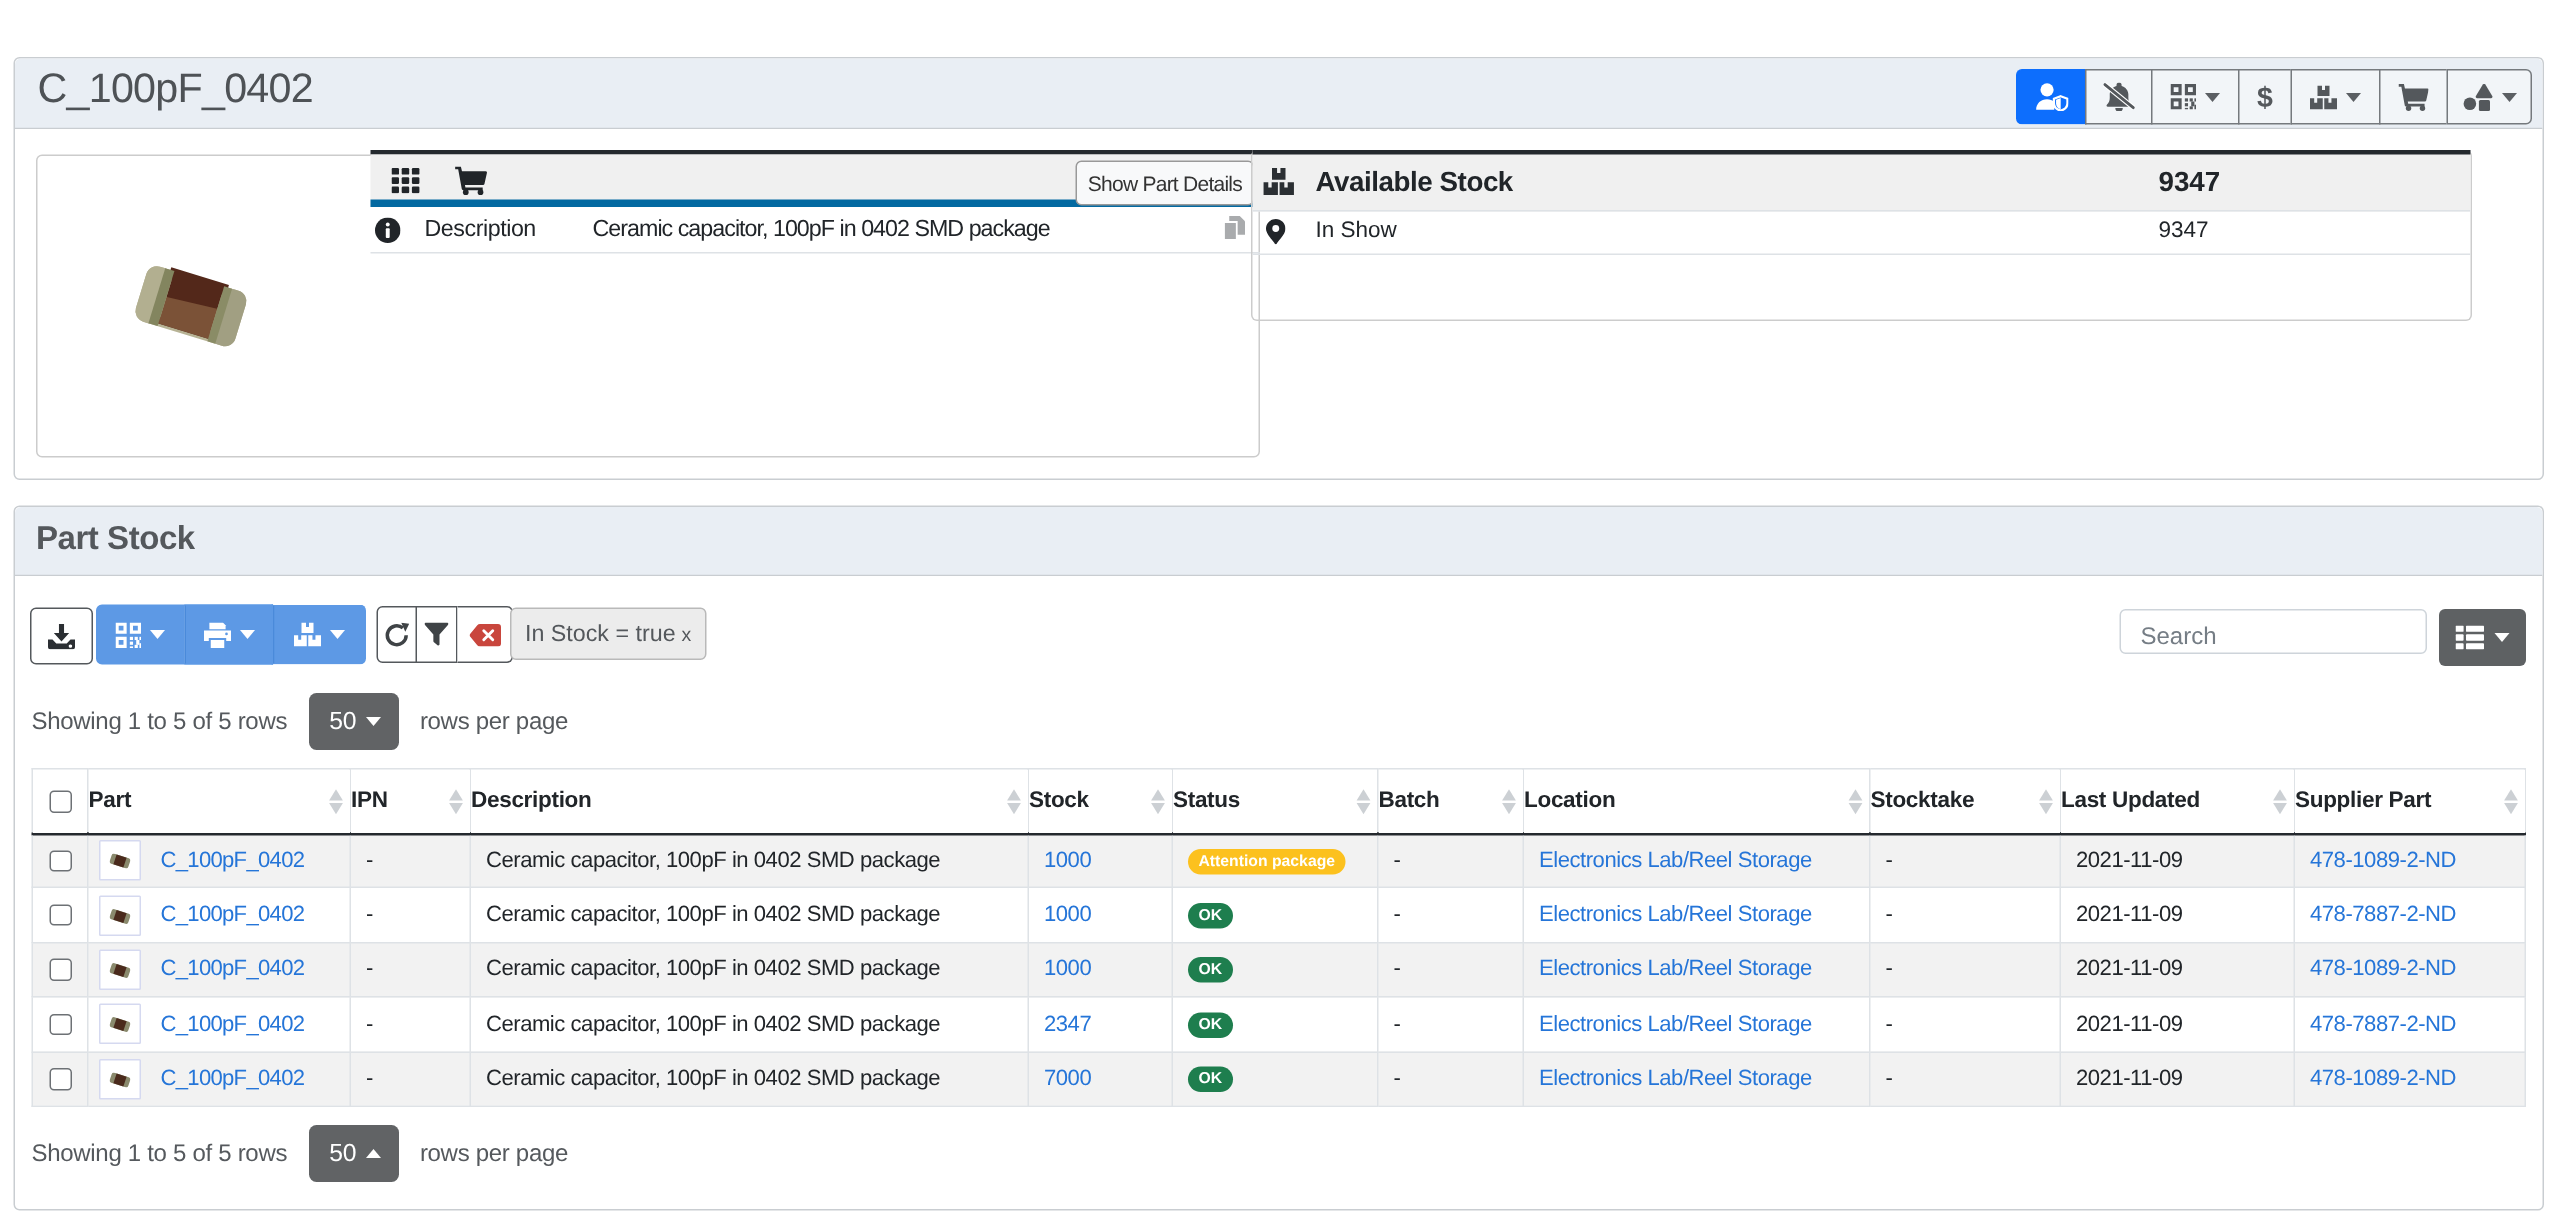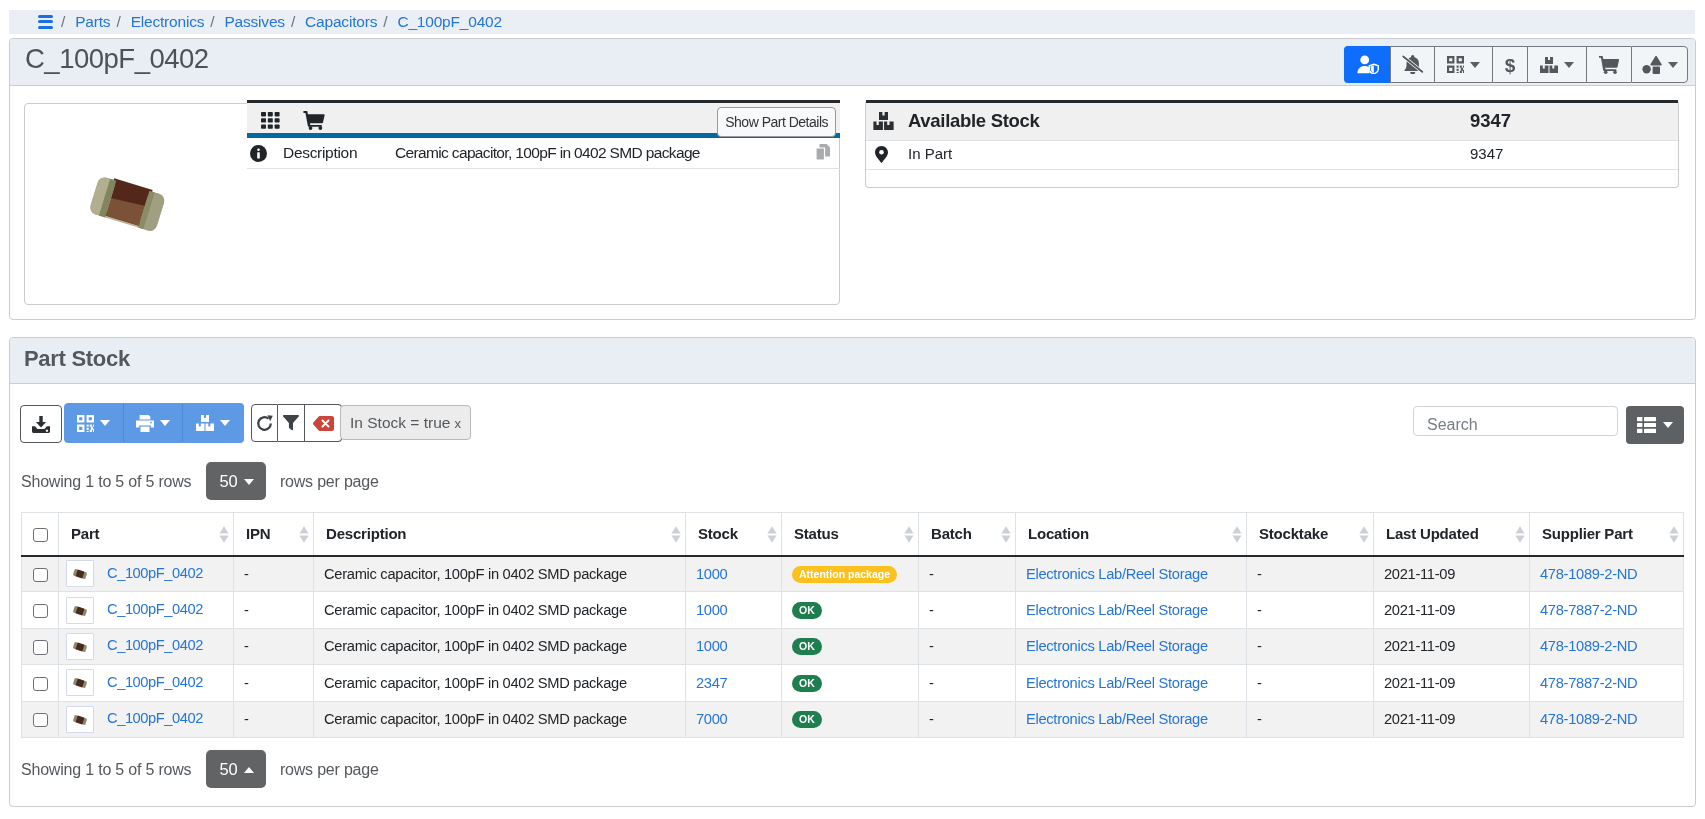--- a/index.html
+++ b/index.html
@@ -38,68 +38,54 @@
 .car.w { border-top-color:#fff; }
 
 
 .dcard { position:absolute; left:14px; top:17px; width:816px; height:202px; border:1px solid #ccc; border-radius:4px; background:#fff; }
 .dtable { position:absolute; left:222px; top:-4px; right:-1px; border-top:3px solid #24292e; }
 .dthead { height:35px; background:#f0f0f0; border-bottom:5px solid #0369a1; position:relative; }
 .dtrow { height:31px; border-bottom:1px solid #dee2e6; position:relative; font-size:15.5px; letter-spacing:-0.3px; }
 .spd-btn { position:absolute; right:4px; top:4px; height:30px; line-height:28px; padding:0 7px; background:#f8f9fa; border:1px solid #999; border-radius:4px; font-size:14px; color:#333; letter-spacing:-0.5px; }
 
 
-.scard { position:absolute; left:855px; top:14px; width:814px; height:88px; border:1px solid #ccc; border-radius:4px; border-top:none; }
+.scard { position:absolute; left:824px; top:14px; width:814px; height:114px; border:1px solid #ccc; border-radius:4px; border-top:none; }
 .sthead { height:41px; background:#f0f0f0; border-top:3px solid #24292e; border-bottom:1px solid #dee2e6; position:relative; }
 .strow { height:29px; border-bottom:1px solid #dee2e6; position:relative; font-size:15px; }
 
 
 .tbtn { position:absolute; display:flex; align-items:center; justify-content:center; gap:6px; border-radius:4px; }
 .blue { background:#5d99e5; border:1px solid #5d99e5; }
 .whitebtn { background:#fff; border:1px solid #54585c; }
 .tagfilter { position:absolute; left:330px; top:21px; height:35px; line-height:33px; background:#ececec; border:1px solid #b9b9b9; border-radius:4px; font-size:15.5px; color:#54585c; padding:0 9px; }
 .searchbox { position:absolute; left:1403px; top:22px; width:205px; height:30px; border:1px solid #ced4da; border-radius:4px; background:#fff; font-size:16px; color:#757d85; line-height:36px; padding-left:13px; }
 .colbtn { position:absolute; left:1616px; top:22px; width:58px; height:38px; background:#5e6163; border-radius:4px; display:flex; align-items:center; justify-content:center; gap:7px; }
 
 .showline { position:absolute; font-size:16px; color:#55595d; letter-spacing:-0.2px; }
 .fifty { display:inline-block; width:60px; height:38px; background:#616365; color:#fff; border-radius:5px; text-align:center; line-height:38px; font-size:16.5px; position:relative; top:0; }
 
 
 .stocktable { position:absolute; left:11px; top:128px; border-collapse:collapse; table-layout:fixed; width:1662px; }
-.stocktable th { border:1px solid #dee2e6; font-size:15px; letter-spacing:-0.2px; text-align:left; padding-left:12px; position:relative; height:43px; background:#fff; }
+.stocktable th { border:1px solid #dee2e6; font-size:15px; letter-spacing:-0.2px; text-align:left; position:relative; height:43px; background:#fff; }
 .stocktable thead tr { border-bottom:2px solid #24292e; }
 .stocktable td { border:1px solid #dee2e6; font-size:14.7px; letter-spacing:-0.3px; padding-left:10px; height:36.4px; }
 .stocktable tr.odd td { background:#f2f2f2; }
 .sort { position:absolute; right:4px; top:13px; }
 .badge { display:inline-block; border-radius:9px; color:#fff; font-size:10.5px; font-weight:bold; padding:0 7px; height:17px; line-height:17px; letter-spacing:0; }
 .badge.warn { background:#fcc11e; }
 .badge.ok { background:#1e7e4e; }
 .cbx { display:inline-block; width:14.5px; height:14.5px; border:1px solid #6d7175; border-radius:3px; background:#fff; vertical-align:middle; }
 .thumb { display:inline-block; width:28px; height:27px; border:1px solid #d5d9f0; border-radius:1px; background:#fff; vertical-align:middle; position:relative; }
 
 .newstock { position:absolute; right:6px; top:5px; width:157px; height:38px; background:#17804a; border-radius:4px; color:#fff; font-size:16.5px; letter-spacing:-0.2px; display:flex; align-items:center; justify-content:center; gap:8px; }
 </style>
 </head>
 <body>
 <div class="page">
 
-  <div class="topbar">
-    <div class="hamburger">
-        <div></div>
-        <div></div>
-        <div></div>
-      </div>
-    <div class="crumbs" style="left:52px;"><span class="sep">/</span>
-      <a>Parts</a><span class="sep">/</span>
-      <a>Electronics</a><span class="sep">/</span>
-      <a>Passives</a><span class="sep">/</span>
-      <a>Capacitors</a><span class="sep">/</span>
-      <a>C_100pF_0402</a>
-    </div>
-  </div>
 
   <div class="panel" id="panel1">
     <div class="phead">
       <div class="ptitle">C_100pF_0402</div>
       <div class="btngroup">
         <div class="tb active" style="width:46px;">
             <svg width="23" height="19" viewBox="0 0 23 19">
               <circle cx="8.7" cy="4.9" r="4.4" fill="#fff"></circle>
               <path d="M1.4 18.2 C1.4 13.8 4.6 11.1 8.7 11.1 C10.6 11.1 12.3 11.7 13.5 12.8 L13.5 18.2 Z" fill="#fff"></path>
               <path d="M17.8 9.2 L22.3 10.8 L22.3 13.9 C22.3 16.4 20.4 18.1 17.8 18.8 C15.2 18.1 13.3 16.4 13.3 13.9 L13.3 10.8 Z" fill="none" stroke="#fff" stroke-width="1.5"></path>
@@ -234,21 +220,21 @@
                 </g>
               </svg></span>
           <span style="position:absolute;left:42px;top:7px;font-size:18.5px;font-weight:bold;letter-spacing:-0.3px;">Available Stock</span>
           <span style="position:absolute;left:604px;top:7px;font-size:18.5px;font-weight:bold;">9347</span>
         </div>
         <div class="strow">
           <span style="position:absolute;left:9px;top:5px;"><svg width="13" height="17" viewBox="0 0 13 17">
                 <path d="M6.5 0 C2.9 0 0 2.9 0 6.5 C0 10.1 4.6 14.3 6 16.6 a.65.65 0 0 0 1 0 C8.4 14.3 13 10.1 13 6.5 C13 2.9 10.1 0 6.5 0 Z" fill="#212529"></path>
                 <circle cx="6.5" cy="6.3" r="2.3" fill="#fff"></circle>
               </svg></span>
-          <span style="position:absolute;left:42px;top:4px;">In Part</span>
+          <span style="position:absolute;left:42px;top:4px;">In Show</span>
           <span style="position:absolute;left:604px;top:4px;">9347</span>
         </div>
       </div>
     </div>
   </div>
 
   <div class="panel" id="panel2">
     <div class="phead">
       <div class="ptitle2">Part Stock</div>
     </div>

